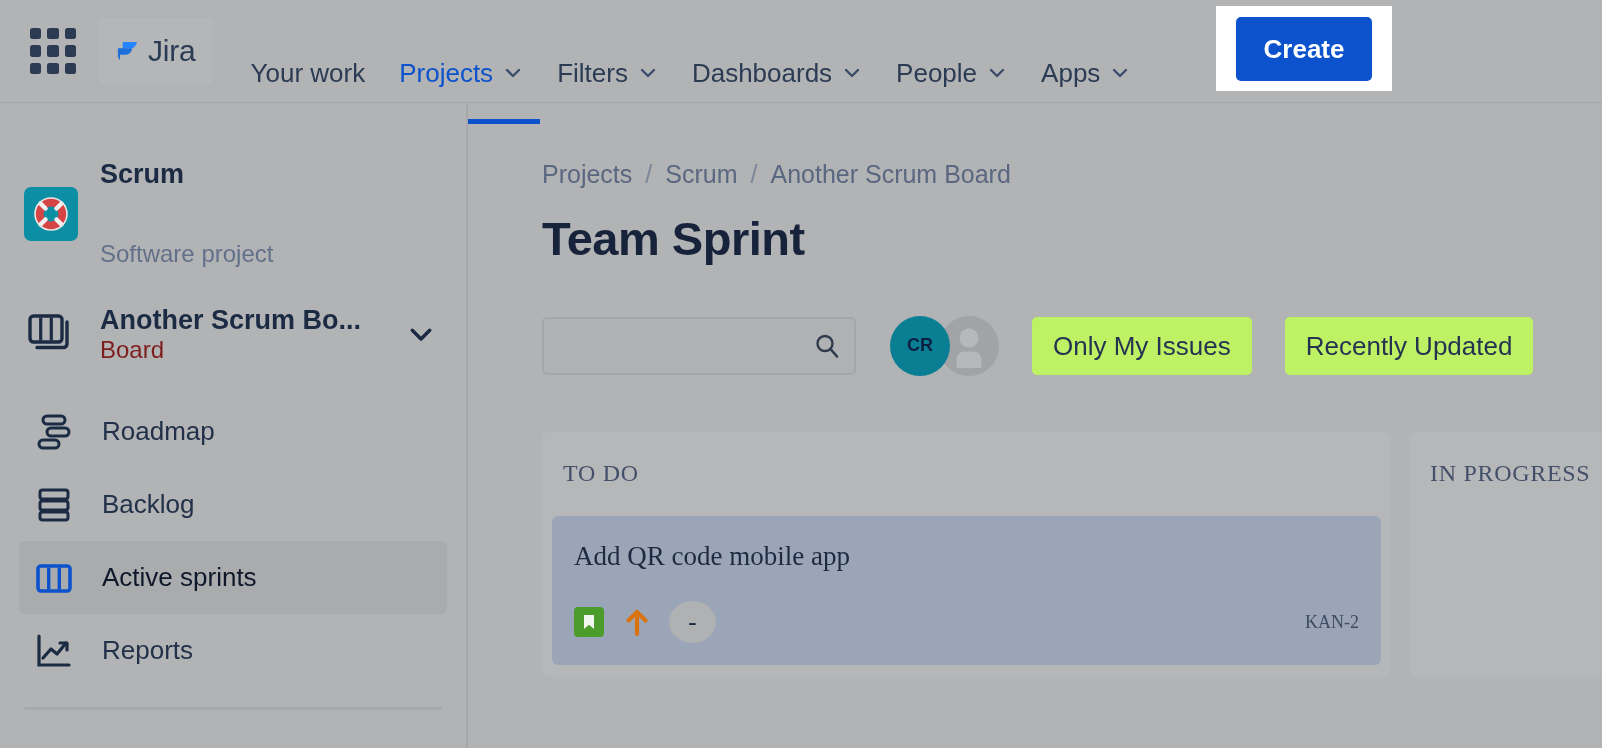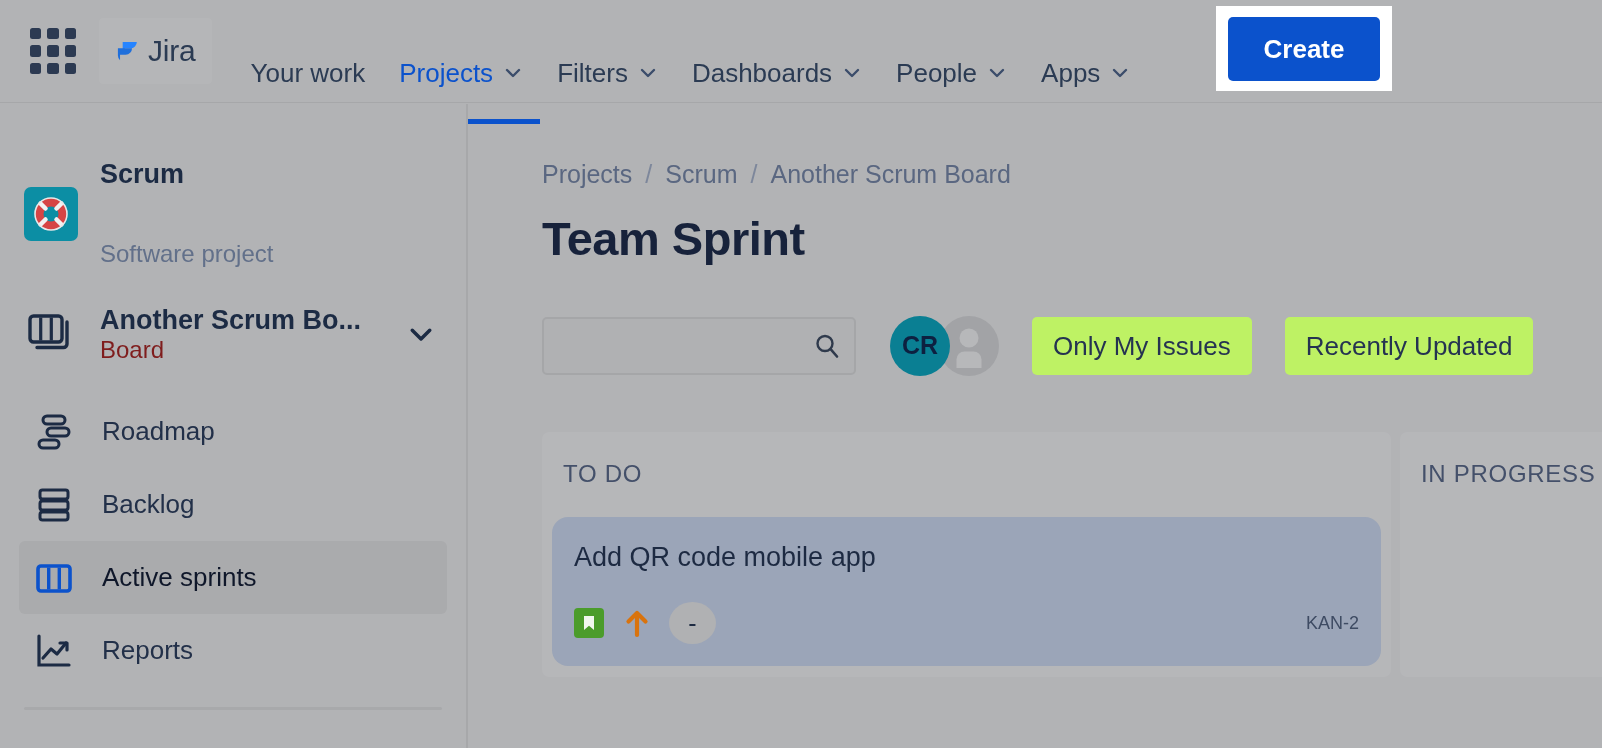--- a/index.html
+++ b/index.html
@@ -105,21 +105,21 @@
     left: 1216px;
     top: 6px;
     width: 176px;
     height: 85px;
     background: #ffffff;
     display: flex;
     align-items: center;
     justify-content: center;
   }
   .create-btn {
-    width: 152px;
+    width: 136px;
     height: 64px;
     background: #0b52cc;
     color: #ffffff;
     border: none;
     border-radius: 5px;
     font-family: "Liberation Sans", sans-serif;
     font-size: 26px;
     font-weight: bold;
     cursor: pointer;
     line-height: 1;
@@ -263,63 +263,64 @@
   }
 
   .avatars { display: flex; align-items: center; margin-left: 34px; }
   .avatar {
     width: 60px; height: 60px;
     border-radius: 50%;
     display: flex; align-items: center; justify-content: center;
     cursor: pointer;
     flex: none;
   }
-  .avatar-cr { background: #0a7f93; color: #0d2040; font-size: 25px; font-weight: bold; z-index: 2;}
+  .avatar-cr { background: #0a7f93; color: #0d2040; font-size: 18px; font-weight: bold; z-index: 2;}
   .avatar-anon { background: #a2a3a6; margin-left: -11px; }
 
   .filter-btn {
     height: 58px;
     margin-left: 33px;
     padding: 0 21px;
     border: none;
     border-radius: 5px;
     background: #bef264;
     color: #253351;
     font-family: "Liberation Sans", sans-serif;
     font-size: 26px;
     cursor: pointer;
     white-space: nowrap;
     line-height: 1;
   }
 
   .board {
     display: flex;
-    gap: 9px;
+    gap: 18px;
     padding: 56px 0 0 72px;
+    font-family: Liberation Serif, serif;
   }
   .column {
     width: 849px;
     min-height: 245px;
     background: #b6b7b9;
     border-radius: 7px;
     padding: 28px 0 0 0;
     flex: none;
   }
   .column.partial { width: 260px; }
   .col-title {
     font-size: 24px;
     color: #44506a;
     letter-spacing: 0.7px;
     padding-left: 21px;
   }
   .col-cards { padding: 29px 10px 10px 10px; }
 
   .card {
     background: #9ba5b8;
-    border-radius: 16px;
+    border-radius: 6px;
     padding: 24px 22px 22px 22px;
     cursor: pointer;
   }
   .card-title {
     font-size: 27px;
     color: #1d2a42;
     line-height: 1.2;
   }
   .card-meta {
     display: flex;

